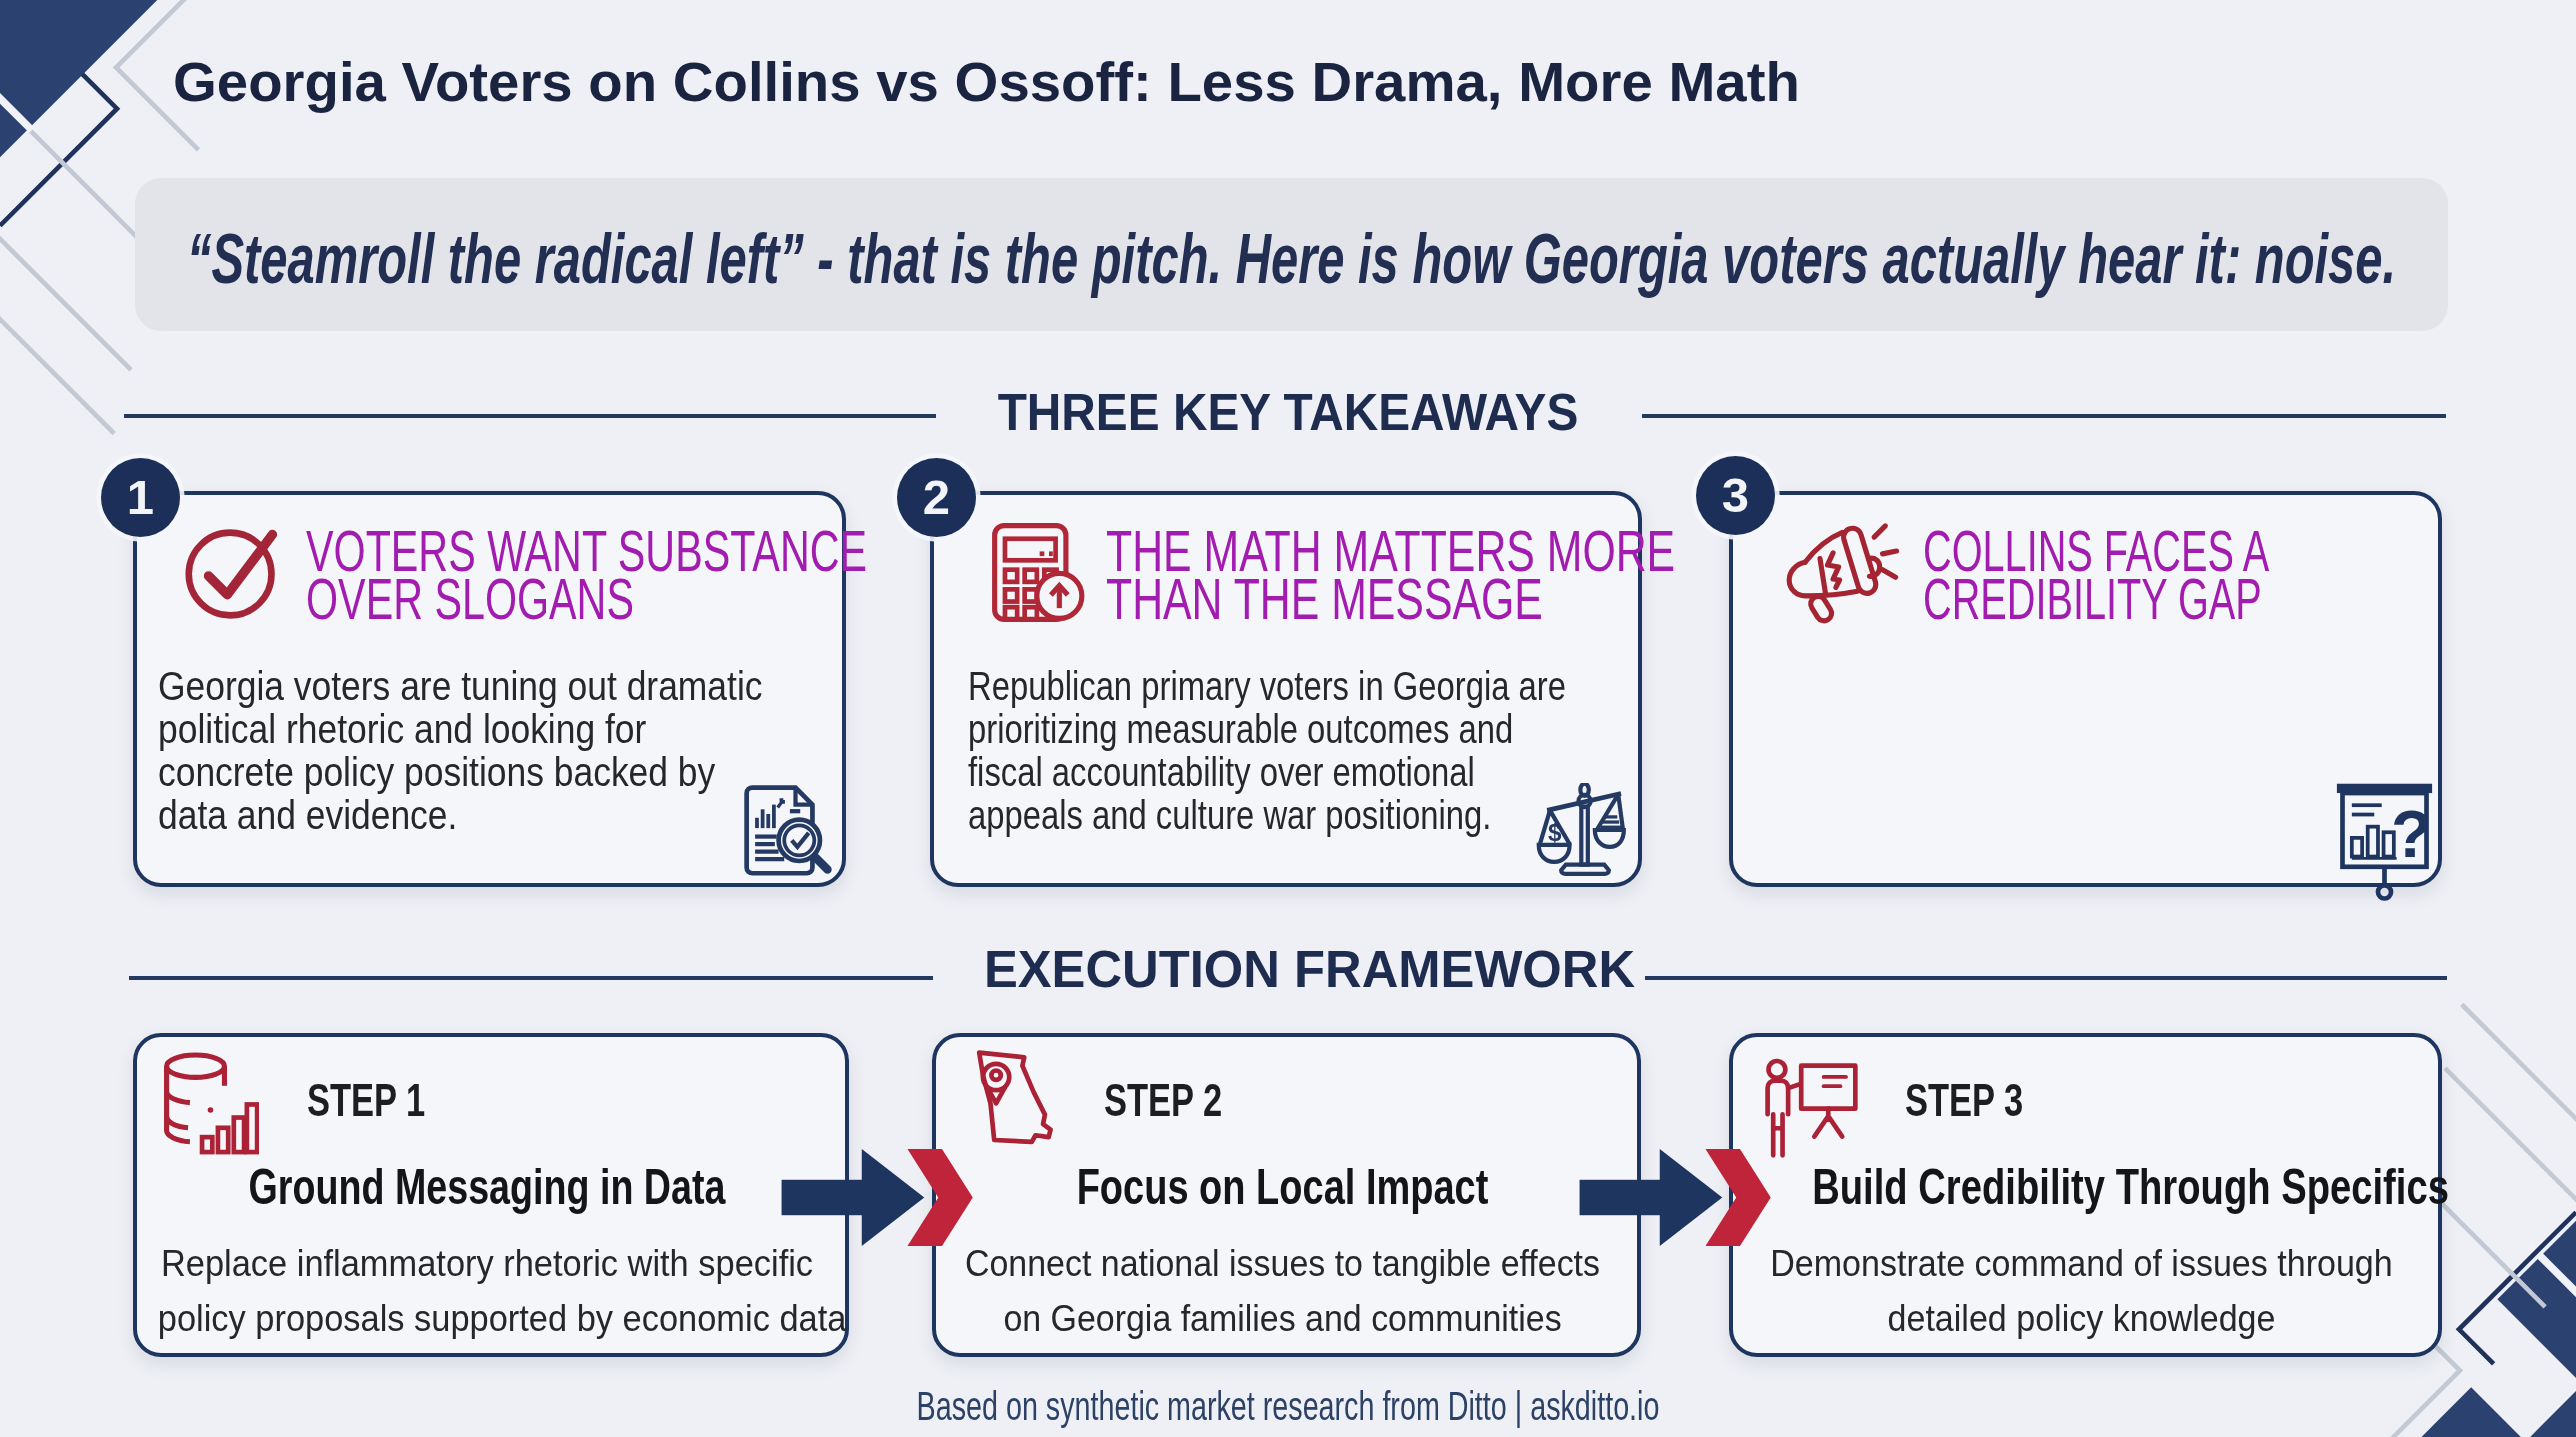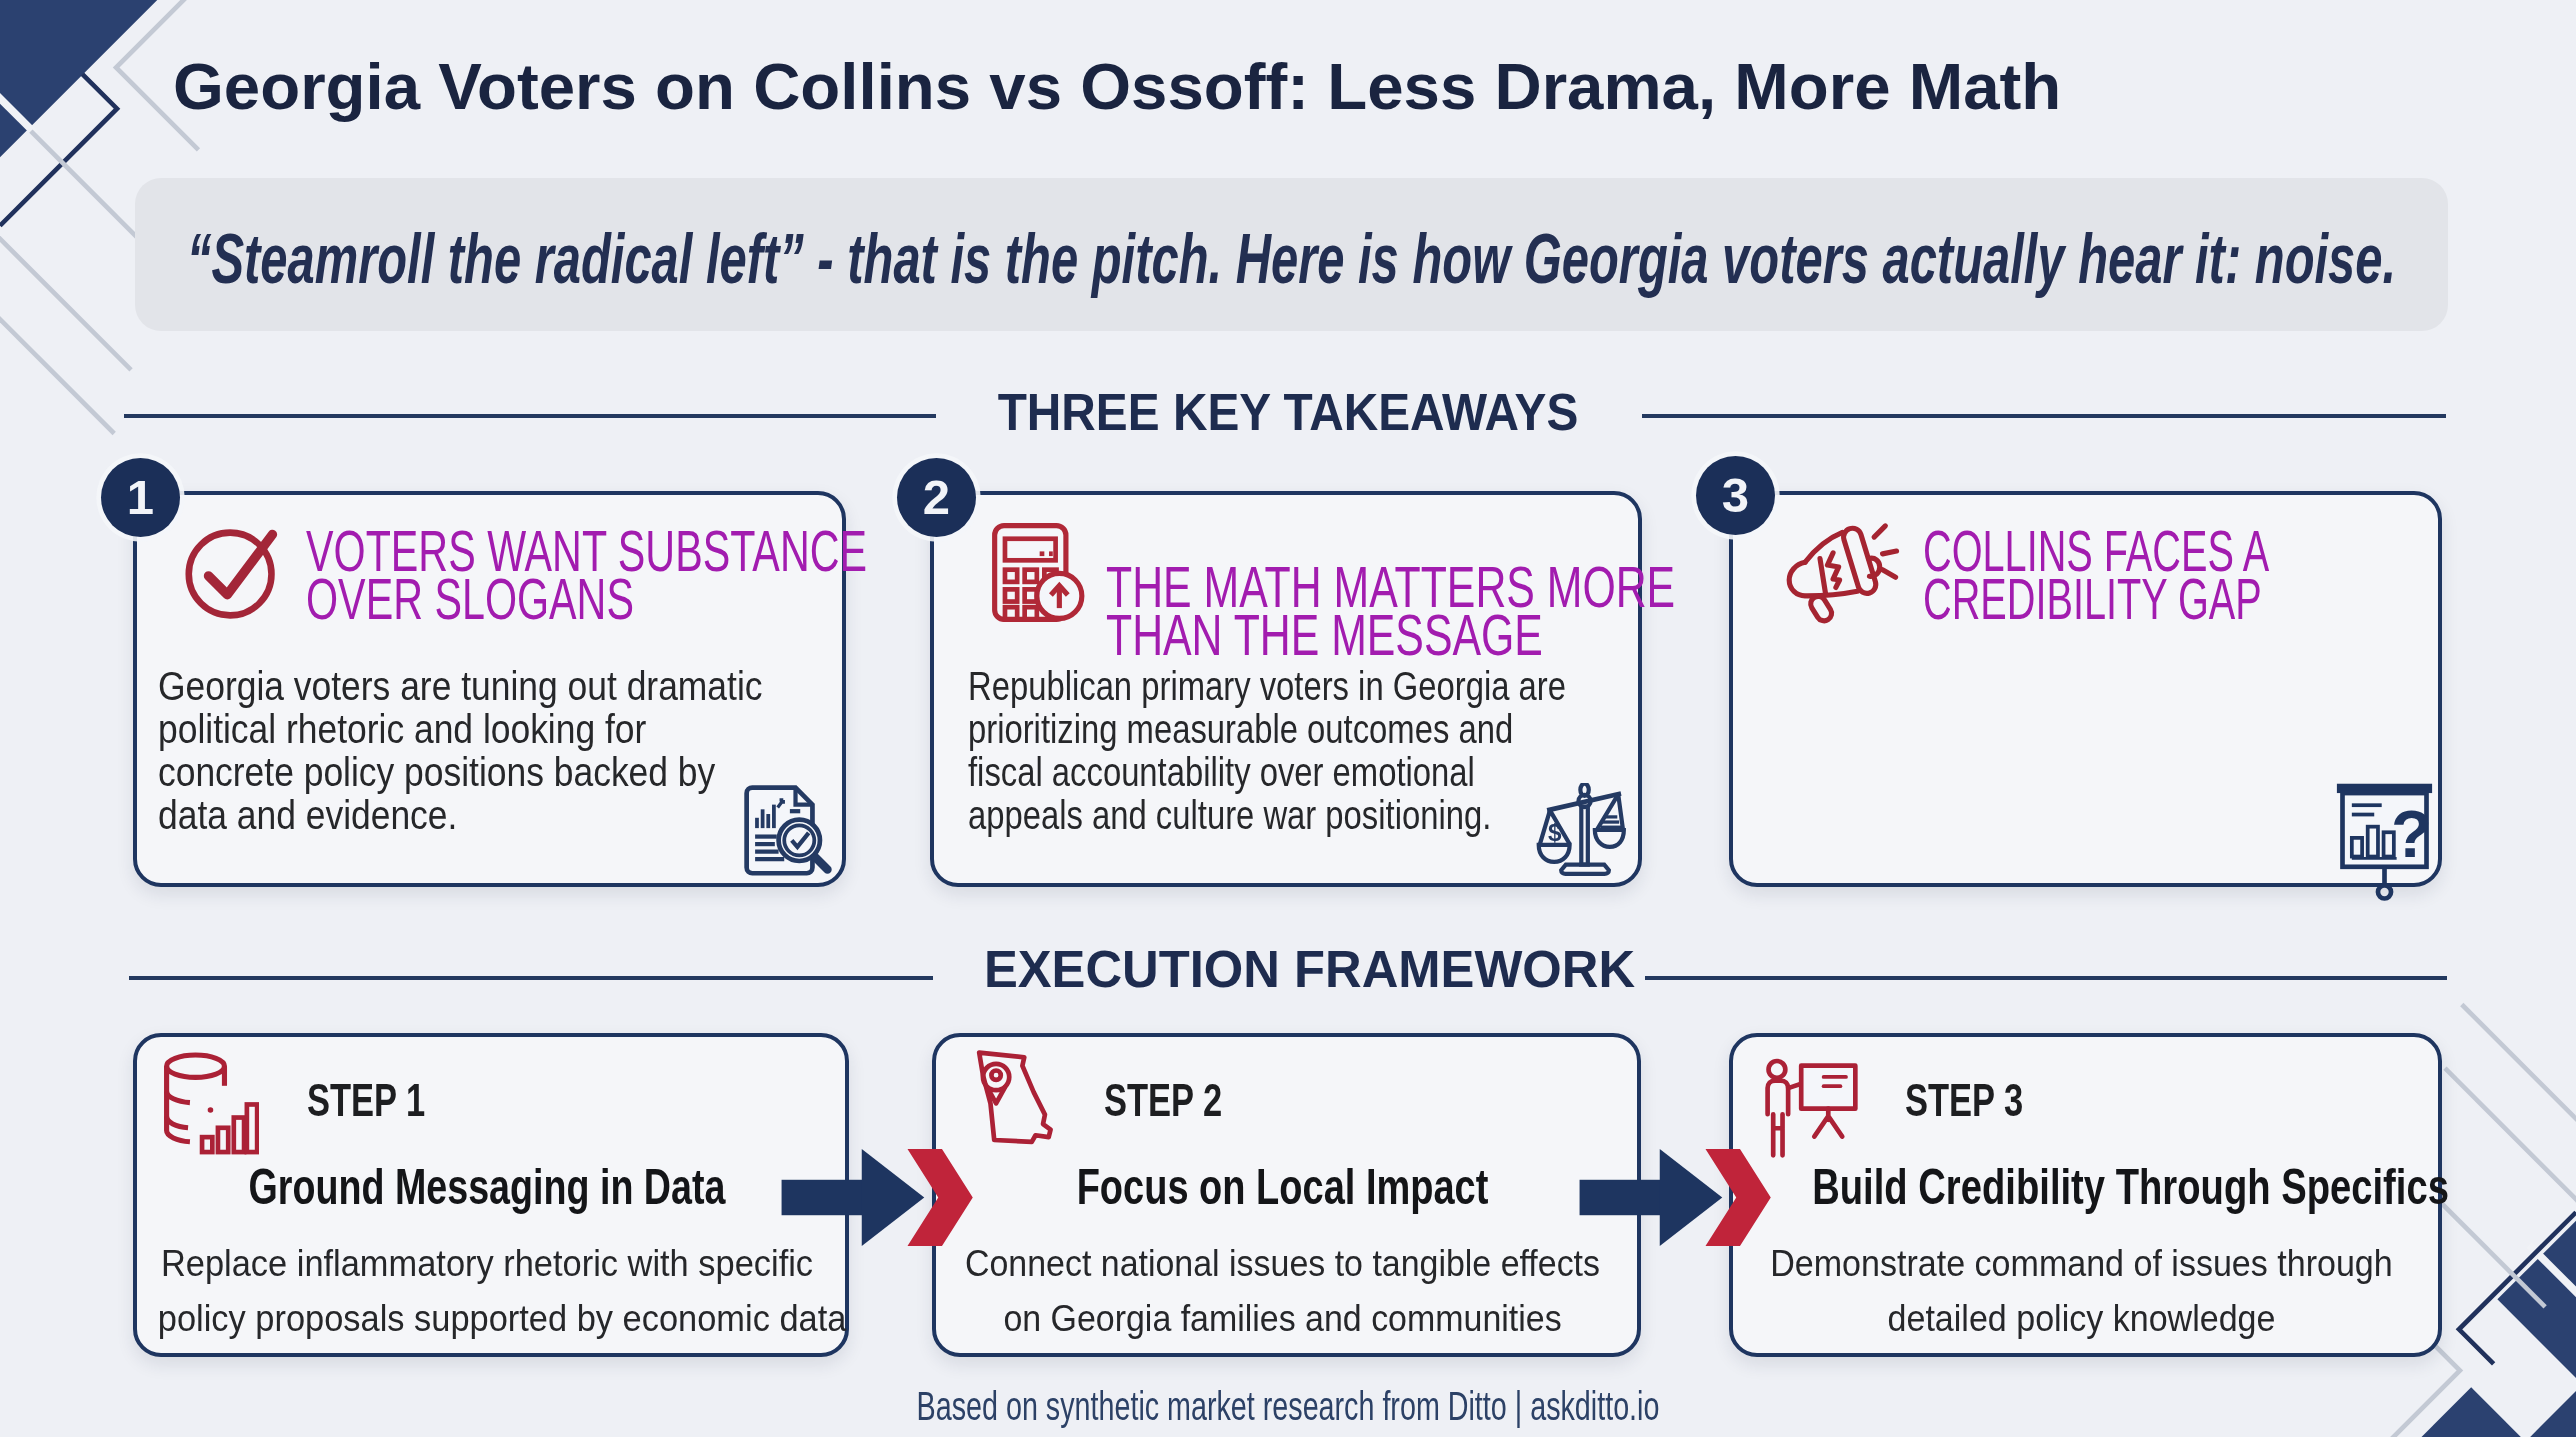--- a/index.html
+++ b/index.html
@@ -38,21 +38,21 @@
     <line x1="2702" y1="1330" x2="2760" y2="1388" stroke="#f0f2f6" stroke-width="8"></line>
     <polygon points="2640,1482 2900,1742 2640,2002 2380,1742" fill="#2b4170"></polygon>
     <polygon points="2752,1536 2702,1536 2752,1486" fill="#2b4170"></polygon>
     <polyline points="2664,1457 2627,1420 2752,1295" fill="none" stroke="#20315c" stroke-width="5"></polyline>
     <line x1="2719" y1="1396" x2="2580" y2="1257" stroke="#c3c9d4" stroke-width="5"></line>
     <polyline points="2554,1538 2628,1464 2540,1376" fill="none" stroke="#c3c9d4" stroke-width="5"></polyline>
     <line x1="2755" y1="1284" x2="2612" y2="1141" stroke="#c3c9d4" stroke-width="5"></line>
     <line x1="2755" y1="1198" x2="2630" y2="1073" stroke="#c3c9d4" stroke-width="5"></line>
   </svg>
 
-  <div class="abs" id="title" style="left:173px;top:49px;font-weight:bold;font-size:65px;color:#1a2440;">
+  <div class="abs" id="title" style="left:173px;top:49px;font-weight:bold;font-size:56px;color:#1a2440;">
     <span class="sx" id="titlespan" style="transform:scaleX(1.006)">Georgia Voters on Collins vs Ossoff: Less Drama, More Math</span>
   </div>
 
   <div class="abs" style="left:135px;top:178px;width:2313px;height:153px;border-radius:26px;background:#e2e4e9;"></div>
   <div class="abs" id="quote" style="left:-394px;top:218px;width:3371px;text-align:center;font-weight:bold;font-style:italic;font-size:71px;color:#232f52;transform:scaleX(0.6887);transform-origin:center center;">
     <span id="quotespan" style="white-space:nowrap;">“Steamroll the radical left” - that is the pitch. Here is how Georgia voters actually hear it: noise.</span>
   </div>
 
   <div class="hline" style="left:124px;top:414px;width:812px;"></div>
   <div class="hline" style="left:1642px;top:414px;width:804px;"></div>
@@ -62,21 +62,21 @@
 
   <div class="card" style="left:133px;top:491px;width:705px;height:388px;"></div>
   <div class="card" style="left:930px;top:491px;width:704px;height:388px;"></div>
   <div class="card" style="left:1729px;top:491px;width:705px;height:388px;"></div>
 
   <div class="badge" style="left:101px;top:458px;">1</div>
   <div class="badge" style="left:897px;top:458px;">2</div>
   <div class="badge" style="left:1696px;top:456px;">3</div>
 
   <div class="ctitle" style="left:306px;top:527px;"><span class="sx" id="ct1" style="transform:scaleX(0.724)">VOTERS WANT SUBSTANCE<br>OVER SLOGANS</span></div>
-  <div class="ctitle" style="left:1106px;top:527px;margin-top:36px;"><span class="sx" id="ct2" style="transform:scaleX(0.751)">THE MATH MATTERS MORE<br>THAN THE MESSAGE</span></div>
+  <div class="ctitle" style="left:1106px;top:527px;"><span class="sx" id="ct2" style="transform:scaleX(0.751)">THE MATH MATTERS MORE<br>THAN THE MESSAGE</span></div>
   <div class="ctitle" style="left:1923px;top:527px;"><span class="sx" id="ct3" style="transform:scaleX(0.696)">COLLINS FACES A<br>CREDIBILITY GAP</span></div>
 
   <div class="cbody" style="left:158px;top:665px;"><span class="sx" id="cb1" style="transform:scaleX(0.864)">Georgia voters are tuning out dramatic<br>political rhetoric and looking for<br>concrete policy positions backed by<br>data and evidence.</span></div>
   <div class="cbody" style="left:968px;top:665px;"><span class="sx" id="cb2" style="transform:scaleX(0.80)">Republican primary voters in Georgia are<br>prioritizing measurable outcomes and<br>fiscal accountability over emotional<br>appeals and culture war positioning.</span></div>
 
   <div class="hline" style="left:129px;top:976px;width:804px;"></div>
   <div class="hline" style="left:1645px;top:976px;width:802px;"></div>
   <div class="abs" id="h2b" style="left:0px;top:940px;width:2576px;text-align:center;font-weight:bold;font-size:51px;color:#1e2c4f;transform:translateX(21.5px) scaleX(0.995);transform-origin:center center;">
     <span>EXECUTION FRAMEWORK</span>
   </div>

